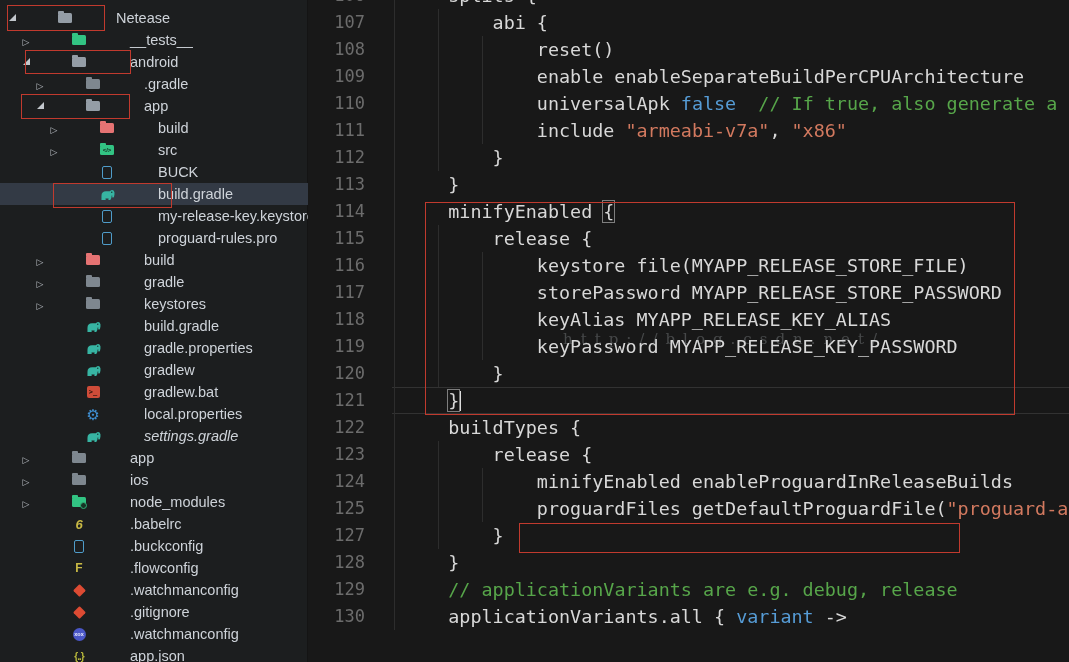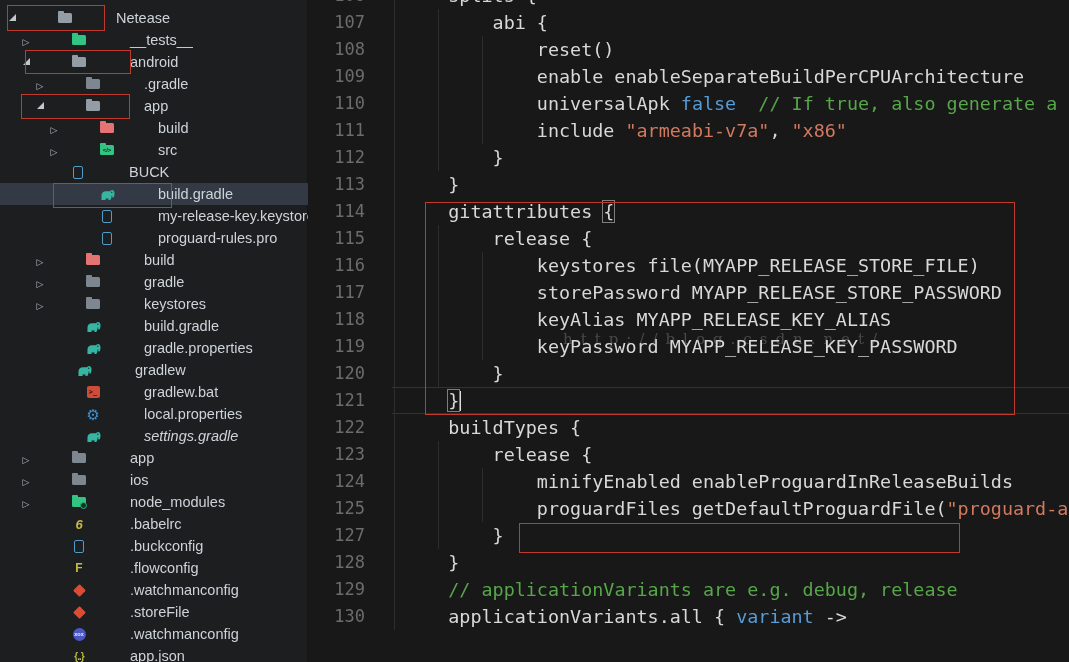--- a/index.html
+++ b/index.html
@@ -112,21 +112,21 @@
           </span>
           <span>build</span>
         </div>
         <div class="trow" style="padding-left: 49px;">
           <span class="twist"><span class="tw-closed">▷</span></span>
           <span class="ticon">
             <span class="folder f-green f-code">&lt;/&gt;</span>
           </span>
           <span>src</span>
         </div>
-        <div class="trow" style="padding-left: 20px; text-align: right;">
+        <div class="trow" style="padding-left: 49px; text-align: right;">
           <span class="twist"></span>
           <span class="ticon">
             <span class="doc"></span>
           </span>
           <span>BUCK</span>
         </div>
         <div class="trow selected" style="padding-left: 49px;">
           <span class="twist"></span>
           <span class="ticon">
             <span class="elephant">
@@ -190,21 +190,21 @@
           <span class="ticon">
             <span class="elephant">
               <svg width="15" height="13" viewBox="0 0 16 14">
                 <path d="M1.5 13 L1.5 8.5 Q1.5 3.5 6.5 3.5 L10.5 3.5 Q13 1.2 14.5 2.8 Q16 4.5 15.5 7 L15 9.5 Q14.8 10.5 13.8 10.2 L13 10 Q13 9 13.2 8 L12.5 8 Q12.5 11 11 13 L9 13 L9 11 Q7.5 11.5 6 11 L6 13 Z" fill="#37b5a3"></path>
                 <circle cx="12.6" cy="4.6" r="0.75" fill="#11312c"></circle>
               </svg>
             </span>
           </span>
           <span>gradle.properties</span>
         </div>
-        <div class="trow" style="padding-left: 26px;">
+        <div class="trow" style="padding-left: 35px;">
           <span class="twist"></span>
           <span class="ticon">
             <span class="elephant">
               <svg width="15" height="13" viewBox="0 0 16 14">
                 <path d="M1.5 13 L1.5 8.5 Q1.5 3.5 6.5 3.5 L10.5 3.5 Q13 1.2 14.5 2.8 Q16 4.5 15.5 7 L15 9.5 Q14.8 10.5 13.8 10.2 L13 10 Q13 9 13.2 8 L12.5 8 Q12.5 11 11 13 L9 13 L9 11 Q7.5 11.5 6 11 L6 13 Z" fill="#37b5a3"></path>
                 <circle cx="12.6" cy="4.6" r="0.75" fill="#11312c"></circle>
               </svg>
             </span>
           </span>
           <span>gradlew</span>
@@ -282,21 +282,21 @@
           <span class="ticon">
             <span class="gitico"></span>
           </span>
           <span>.watchmanconfig</span>
         </div>
         <div class="trow" style="padding-left: 21px;">
           <span class="twist"></span>
           <span class="ticon">
             <span class="gitico"></span>
           </span>
-          <span>.storeFile</span>
+          <span>.gitignore</span>
         </div>
         <div class="trow" style="padding-left: 21px;">
           <span class="twist"></span>
           <span class="ticon">
             <span class="watch">xox</span>
           </span>
           <span>.watchmanconfig</span>
         </div>
         <div class="trow" style="padding-left: 21px;">
           <span class="twist"></span>
@@ -316,23 +316,23 @@
   <div class="editor">
     <div class="code" id="code-lines">
         <div class="crow"><div class="guide" style="left: 85.5px;"></div><span class="ln">106</span><span class="ctext"><span class="tk-p">    splits {</span></span></div>
         <div class="crow"><div class="guide" style="left: 85.5px;"></div><div class="guide" style="left: 129.82px;"></div><span class="ln">107</span><span class="ctext"><span class="tk-p">        abi {</span></span></div>
         <div class="crow"><div class="guide" style="left: 85.5px;"></div><div class="guide" style="left: 129.82px;"></div><div class="guide" style="left: 174.14px;"></div><span class="ln">108</span><span class="ctext"><span class="tk-p">            reset()</span></span></div>
         <div class="crow"><div class="guide" style="left: 85.5px;"></div><div class="guide" style="left: 129.82px;"></div><div class="guide" style="left: 174.14px;"></div><span class="ln">109</span><span class="ctext"><span class="tk-p">            enable enableSeparateBuildPerCPUArchitecture</span></span></div>
         <div class="crow"><div class="guide" style="left: 85.5px;"></div><div class="guide" style="left: 129.82px;"></div><div class="guide" style="left: 174.14px;"></div><span class="ln">110</span><span class="ctext"><span class="tk-p">            universalApk </span><span class="tk-b">false</span><span class="tk-p">  </span><span class="tk-c">// If true, also generate a universal APK</span></span></div>
         <div class="crow"><div class="guide" style="left: 85.5px;"></div><div class="guide" style="left: 129.82px;"></div><div class="guide" style="left: 174.14px;"></div><span class="ln">111</span><span class="ctext"><span class="tk-p">            include </span><span class="tk-s">"armeabi-v7a"</span><span class="tk-p">, </span><span class="tk-s">"x86"</span></span></div>
         <div class="crow"><div class="guide" style="left: 85.5px;"></div><div class="guide" style="left: 129.82px;"></div><span class="ln">112</span><span class="ctext"><span class="tk-p">        }</span></span></div>
         <div class="crow"><div class="guide" style="left: 85.5px;"></div><span class="ln">113</span><span class="ctext"><span class="tk-p">    }</span></span></div>
-        <div class="crow"><div class="guide" style="left: 85.5px;"></div><span class="ln">114</span><span class="ctext"><span class="tk-p">    gitattributes </span><span class="tk-bx">{</span></span></div>
+        <div class="crow"><div class="guide" style="left: 85.5px;"></div><span class="ln">114</span><span class="ctext"><span class="tk-p">    minifyEnabled </span><span class="tk-bx">{</span></span></div>
         <div class="crow"><div class="guide" style="left: 85.5px;"></div><div class="guide" style="left: 129.82px;"></div><span class="ln">115</span><span class="ctext"><span class="tk-p">        release {</span></span></div>
-        <div class="crow"><div class="guide" style="left: 85.5px;"></div><div class="guide" style="left: 129.82px;"></div><div class="guide" style="left: 174.14px;"></div><span class="ln">116</span><span class="ctext"><span class="tk-p">            keystores file(MYAPP_RELEASE_STORE_FILE)</span></span></div>
+        <div class="crow"><div class="guide" style="left: 85.5px;"></div><div class="guide" style="left: 129.82px;"></div><div class="guide" style="left: 174.14px;"></div><span class="ln">116</span><span class="ctext"><span class="tk-p">            keystore file(MYAPP_RELEASE_STORE_FILE)</span></span></div>
         <div class="crow"><div class="guide" style="left: 85.5px;"></div><div class="guide" style="left: 129.82px;"></div><div class="guide" style="left: 174.14px;"></div><span class="ln">117</span><span class="ctext"><span class="tk-p">            storePassword MYAPP_RELEASE_STORE_PASSWORD</span></span></div>
         <div class="crow"><div class="guide" style="left: 85.5px;"></div><div class="guide" style="left: 129.82px;"></div><div class="guide" style="left: 174.14px;"></div><span class="ln">118</span><span class="ctext"><span class="tk-p">            keyAlias MYAPP_RELEASE_KEY_ALIAS</span></span></div>
         <div class="crow"><div class="guide" style="left: 85.5px;"></div><div class="guide" style="left: 129.82px;"></div><div class="guide" style="left: 174.14px;"></div><span class="ln">119</span><span class="ctext"><span class="tk-p">            keyPassword MYAPP_RELEASE_KEY_PASSWORD</span></span></div>
         <div class="crow"><div class="guide" style="left: 85.5px;"></div><div class="guide" style="left: 129.82px;"></div><span class="ln">120</span><span class="ctext"><span class="tk-p">        }</span></span></div>
         <div class="crow"><div class="curline"></div><div class="guide" style="left: 85.5px;"></div><span class="ln">121</span><span class="ctext"><span class="tk-p">    </span><span class="tk-bx">}</span><span class="cursor"></span></span></div>
         <div class="crow"><div class="guide" style="left: 85.5px;"></div><span class="ln">122</span><span class="ctext"><span class="tk-p">    buildTypes {</span></span></div>
         <div class="crow"><div class="guide" style="left: 85.5px;"></div><div class="guide" style="left: 129.82px;"></div><span class="ln">123</span><span class="ctext"><span class="tk-p">        release {</span></span></div>
         <div class="crow"><div class="guide" style="left: 85.5px;"></div><div class="guide" style="left: 129.82px;"></div><div class="guide" style="left: 174.14px;"></div><span class="ln">124</span><span class="ctext"><span class="tk-p">            minifyEnabled enableProguardInReleaseBuilds</span></span></div>
         <div class="crow"><div class="guide" style="left: 85.5px;"></div><div class="guide" style="left: 129.82px;"></div><div class="guide" style="left: 174.14px;"></div><span class="ln">125</span><span class="ctext"><span class="tk-p">            proguardFiles getDefaultProguardFile(</span><span class="tk-s">"proguard-android.txt"</span></span></div>
         <div class="crow"><div class="guide" style="left: 85.5px;"></div><div class="guide" style="left: 129.82px;"></div><span class="ln">127</span><span class="ctext"><span class="tk-p">        }</span></span></div>

